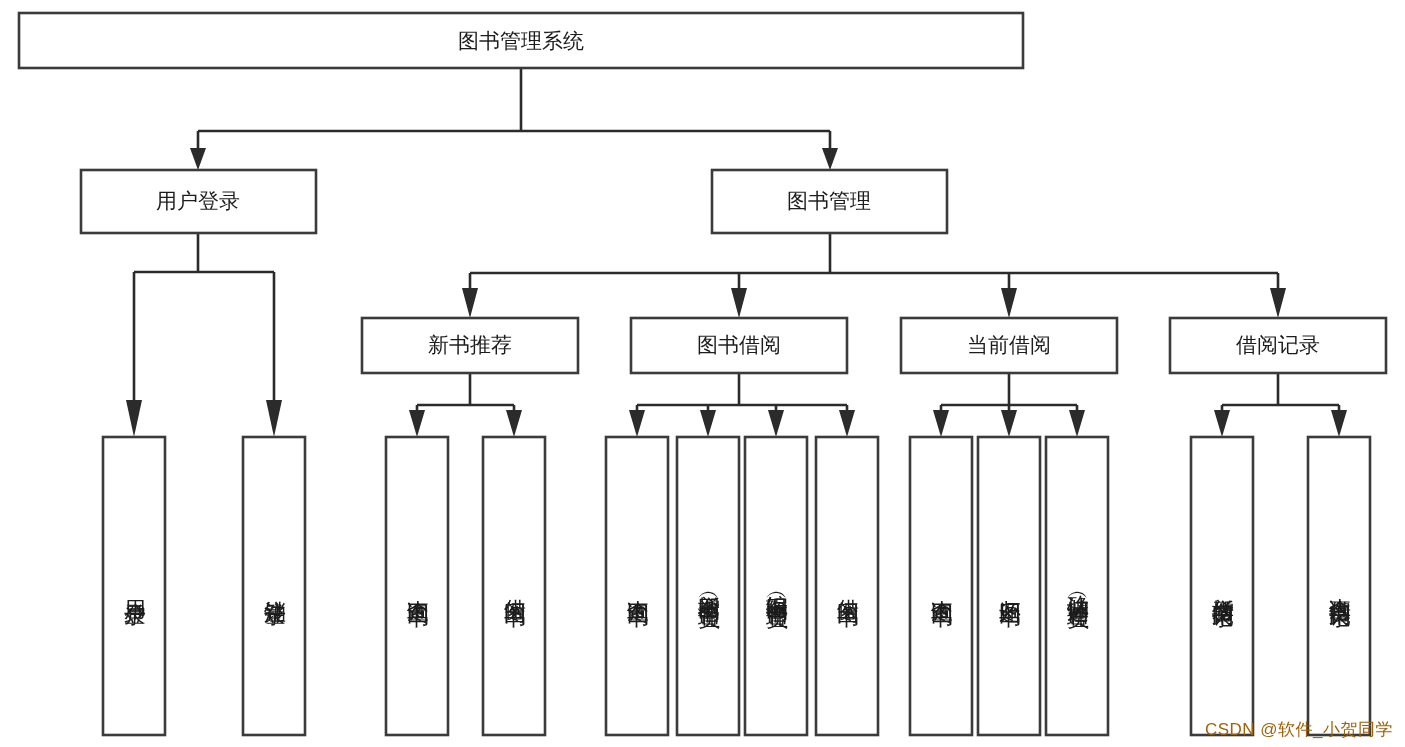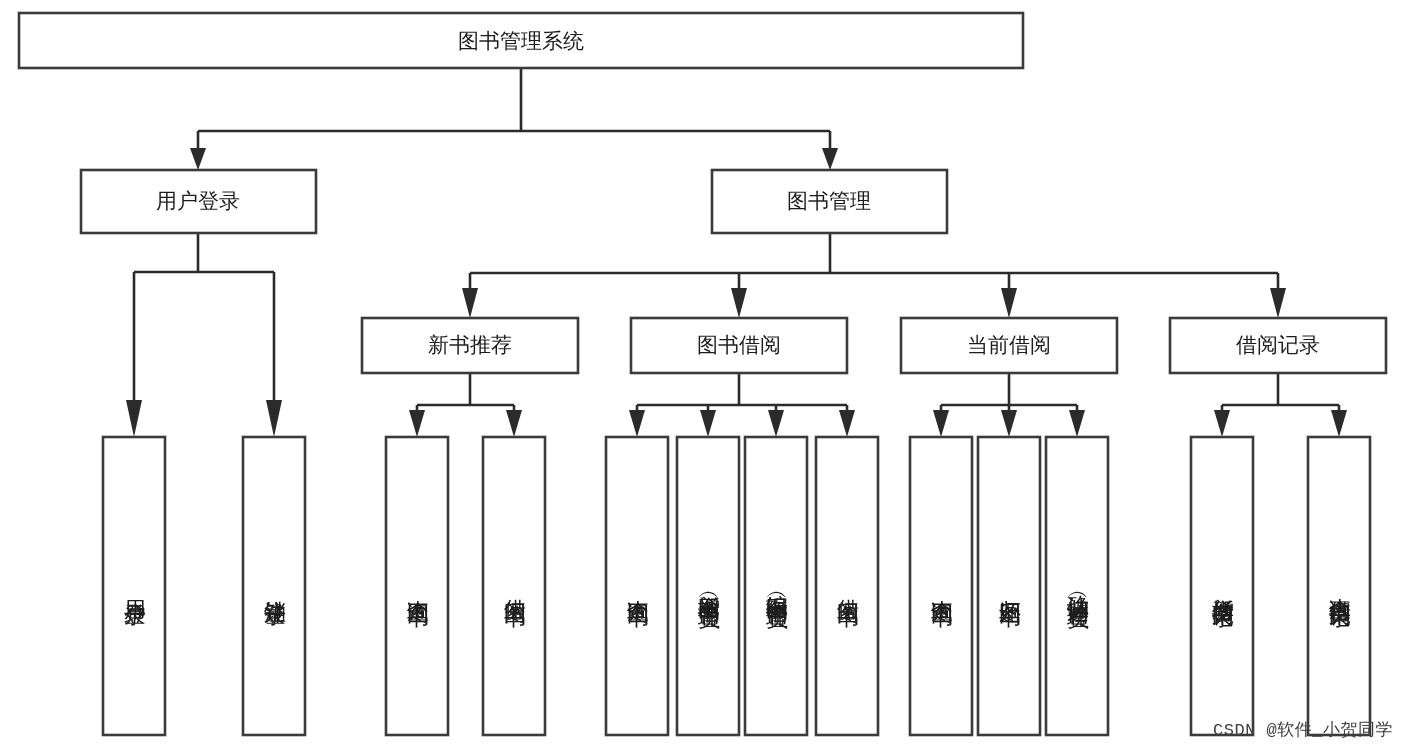--- a/index.html
+++ b/index.html
@@ -56,23 +56,23 @@
     writing-mode: vertical-rl;
     text-orientation: upright;
     letter-spacing: 2px;
     dominant-baseline: middle;
     text-anchor: middle;
   }
   .watermark-text {
     position: absolute;
     right: 12px;
     bottom: 6px;
-    font-family: Liberation Mono, monospace;
+    font-family: Liberation Sans, sans-serif;
     font-size: 17px;
-    color: #404040;
+    color: #a16207;
     white-space: nowrap;
     user-select: none;
     letter-spacing: 0.5px;
   }
 </style>
 </head>
 <body>
 
 <div id="diagram-root">
 

